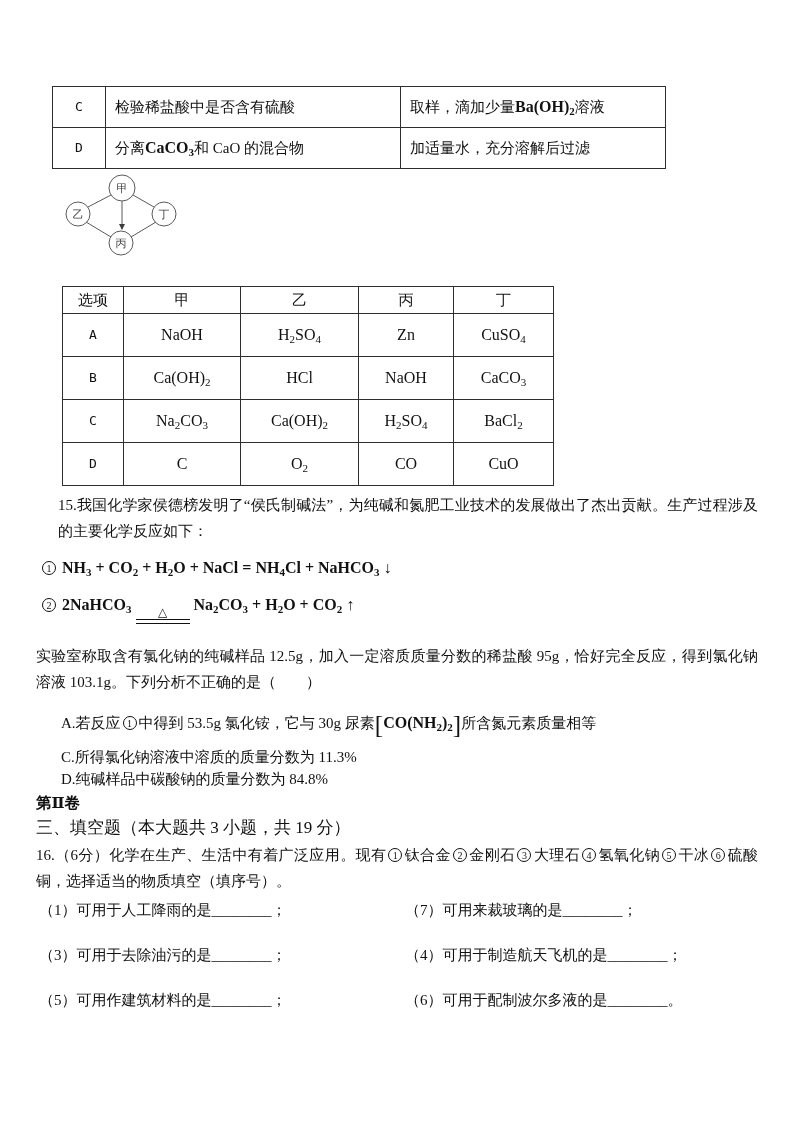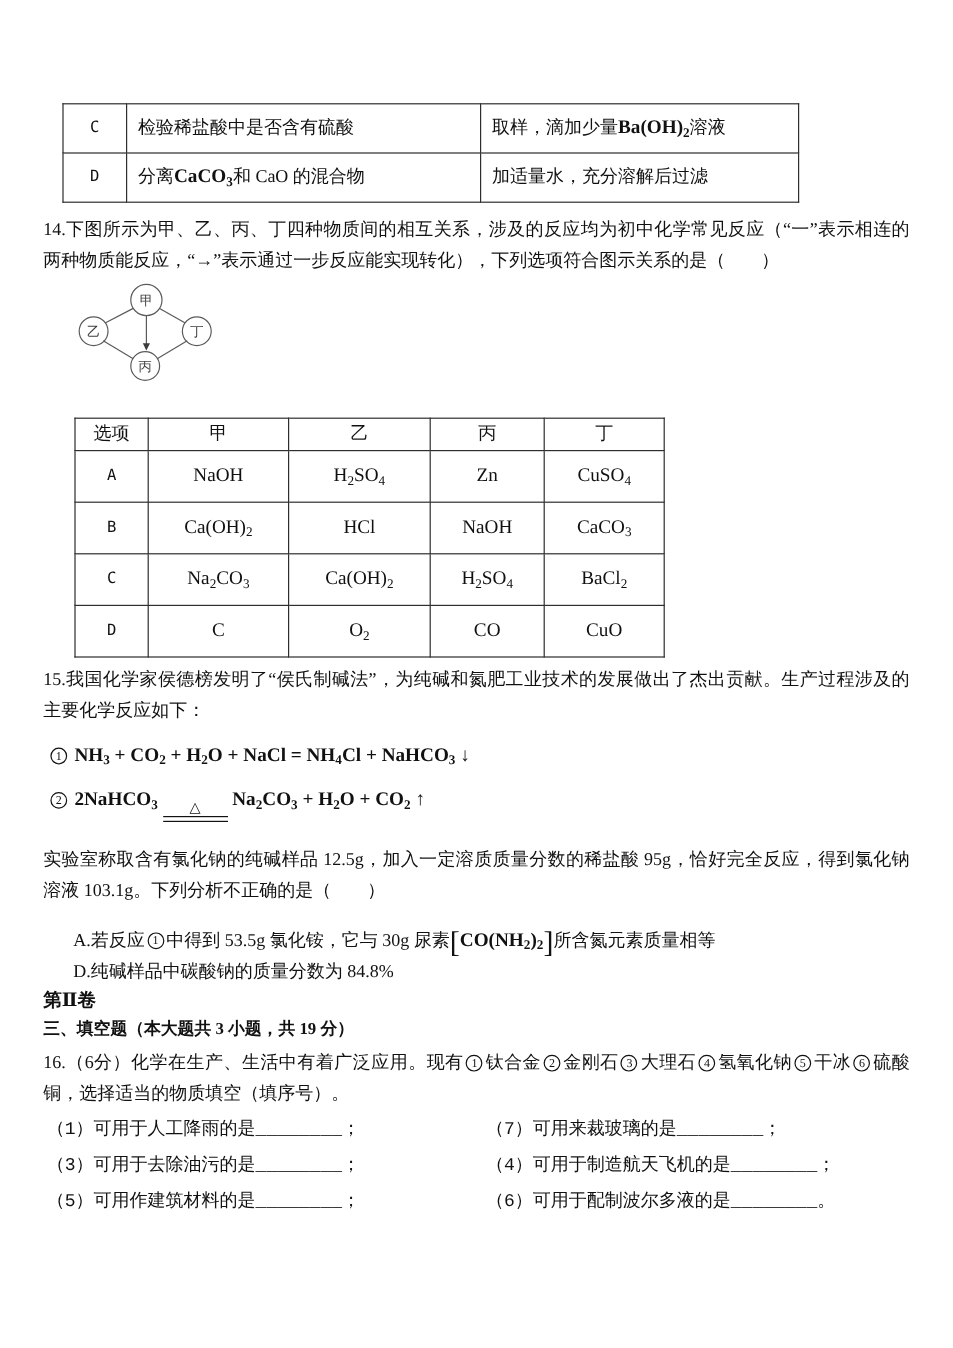--- a/index.html
+++ b/index.html
@@ -32,33 +32,33 @@
   }
   
   .bigbr { font-size:25px; font-weight:400; vertical-align:-5px; line-height:0; }
   
   .deq { display:inline-block; vertical-align:-6px; margin:0 4px; text-align:center; }
   .deq-tri { display:block; font-size:12px; line-height:12px; }
   .deq-line { display:block; width:54px; height:5px; border-top:1.6px solid #111; border-bottom:1.6px solid #111; margin-top:1px; }
   
   .q14 { margin-top:10px; }
   .diagram { margin-left:4px; margin-top:2px; height:94px; }
-  .q15 { margin-top:6px; }
+  .q15 { margin-top:6px;margin-left:22px; }
   .eq { margin-top:12px; padding-left:4px; white-space:nowrap; line-height:24px; }
   .eq2 { margin-top:13px; }
   .q15body { margin-top:19px; }
   .opt { padding-left:2px;margin-left:23px; }
   .opt-a { margin-top:13px; line-height:30px; }
   .opt-b { margin-top:13px; line-height:26px; }
   .opt-c { margin-top:8px; line-height:22px; }
   .opt-d { line-height:22px; }
   .center-title { text-align:left; font-weight:bold; line-height:22px; margin-top:2px; font-size:15.5px; }
-  .sec-title { font-weight:bold; margin-top:2px; line-height:24px; font-size:14px; }
+  .sec-title { font-weight:normal; margin-top:2px; line-height:24px; font-size:17px; }
   .q16 { margin-top:2px; }
-  .fill-grid { display:grid; grid-template-columns:366px 1fr; row-gap:5px; padding-left:3px; margin-top:4px;font-family:Liberation Mono, monospace; }
+  .fill-grid { display:grid; grid-template-columns:366px 1fr; row-gap:20px; padding-left:3px; margin-top:4px; }
   .fill-item { line-height:25px; }
   
   .diagram svg circle { fill:none; stroke:#5a5a5a; stroke-width:1; }
   .diagram svg line { stroke:#5a5a5a; stroke-width:1; }
   .diagram svg text { fill:#3c3c3c; font-size:11px; font-family:"Liberation Serif",serif; }
 </style>
 </head>
 <body>
 
 <div class="page">
@@ -76,21 +76,20 @@
         <td class="actcell">取样，滴加少量<span class="chem">Ba(OH)<sub>2</sub></span>溶液</td>
       </tr>
       <tr>
         <td class="optcell">D</td>
         <td class="desccell">分离<span class="chem">CaCO<sub>3</sub></span>和 CaO 的混合物</td>
         <td class="actcell">加适量水，充分溶解后过滤</td>
       </tr>
     </tbody>
   </table>
 
-  <p class="para q14">14.下图所示为甲、乙、丙、丁四种物质间的相互关系，涉及的反应均为初中化学常见反应（“一”表示相连的两种物质能反应，“→”表示通过一步反应能实现转化），下列选项符合图示关系的是（　　）</p>
 
   <div class="diagram">
     <svg width="160" height="94" viewBox="0 0 160 94">
       <defs>
         <marker id="ah" markerWidth="7" markerHeight="7" refX="5" refY="3" orient="auto">
           <path d="M0,0 L6,3 L0,6 z" fill="#3c3c3c"></path>
         </marker>
       </defs>
       <line x1="71" y1="24" x2="48" y2="36"></line>
       <line x1="93" y1="24" x2="114" y2="36"></line>
@@ -156,20 +155,21 @@
   </table>
 
   <p class="para q15">15.我国化学家侯德榜发明了“侯氏制碱法”，为纯碱和氮肥工业技术的发展做出了杰出贡献。生产过程涉及的主要化学反应如下：</p>
 
   <div class="eq"><span class="circ">1</span><span class="chem"> NH<sub>3</sub> + CO<sub>2</sub> + H<sub>2</sub>O + NaCl = NH<sub>4</sub>Cl + NaHCO<sub>3</sub> ↓</span></div>
   <div class="eq eq2"><span class="circ">2</span><span class="chem"> 2NaHCO<sub>3</sub></span><span class="deq"><span class="deq-tri">△</span><span class="deq-line"></span></span><span class="chem">Na<sub>2</sub>CO<sub>3</sub> + H<sub>2</sub>O + CO<sub>2</sub> ↑</span></div>
 
   <p class="para q15body">实验室称取含有氯化钠的纯碱样品 12.5g，加入一定溶质质量分数的稀盐酸 95g，恰好完全反应，得到氯化钠溶液 103.1g。下列分析不正确的是（　　）</p>
 
   <div class="opt opt-a">A.若反应<span class="circ">1</span>中得到 53.5g 氯化铵，它与 30g 尿素<span class="bigbr">[</span><span class="chem">CO(NH<sub>2</sub>)<sub>2</sub></span><span class="bigbr">]</span>所含氮元素质量相等</div>
+  <div class="opt opt-c">C.所得氯化钠溶液中溶质的质量分数为 11.3%</div>
   <div class="opt opt-d">D.纯碱样品中碳酸钠的质量分数为 84.8%</div>
 
   <div class="center-title">第Ⅱ卷</div>
   <div class="sec-title">三、填空题（本大题共 3 小题，共 19 分）</div>
 
   <p class="para q16">16.（6分）化学在生产、生活中有着广泛应用。现有<span class="circ">1</span>钛合金<span class="circ">2</span>金刚石<span class="circ">3</span>大理石<span class="circ">4</span>氢氧化钠<span class="circ">5</span>干冰<span class="circ">6</span>硫酸铜，选择适当的物质填空（填序号）。</p>
 
   <div class="fill-grid">
     <div class="fill-item">（1）可用于人工降雨的是________；</div>
     <div class="fill-item">（7）可用来裁玻璃的是________；</div>

